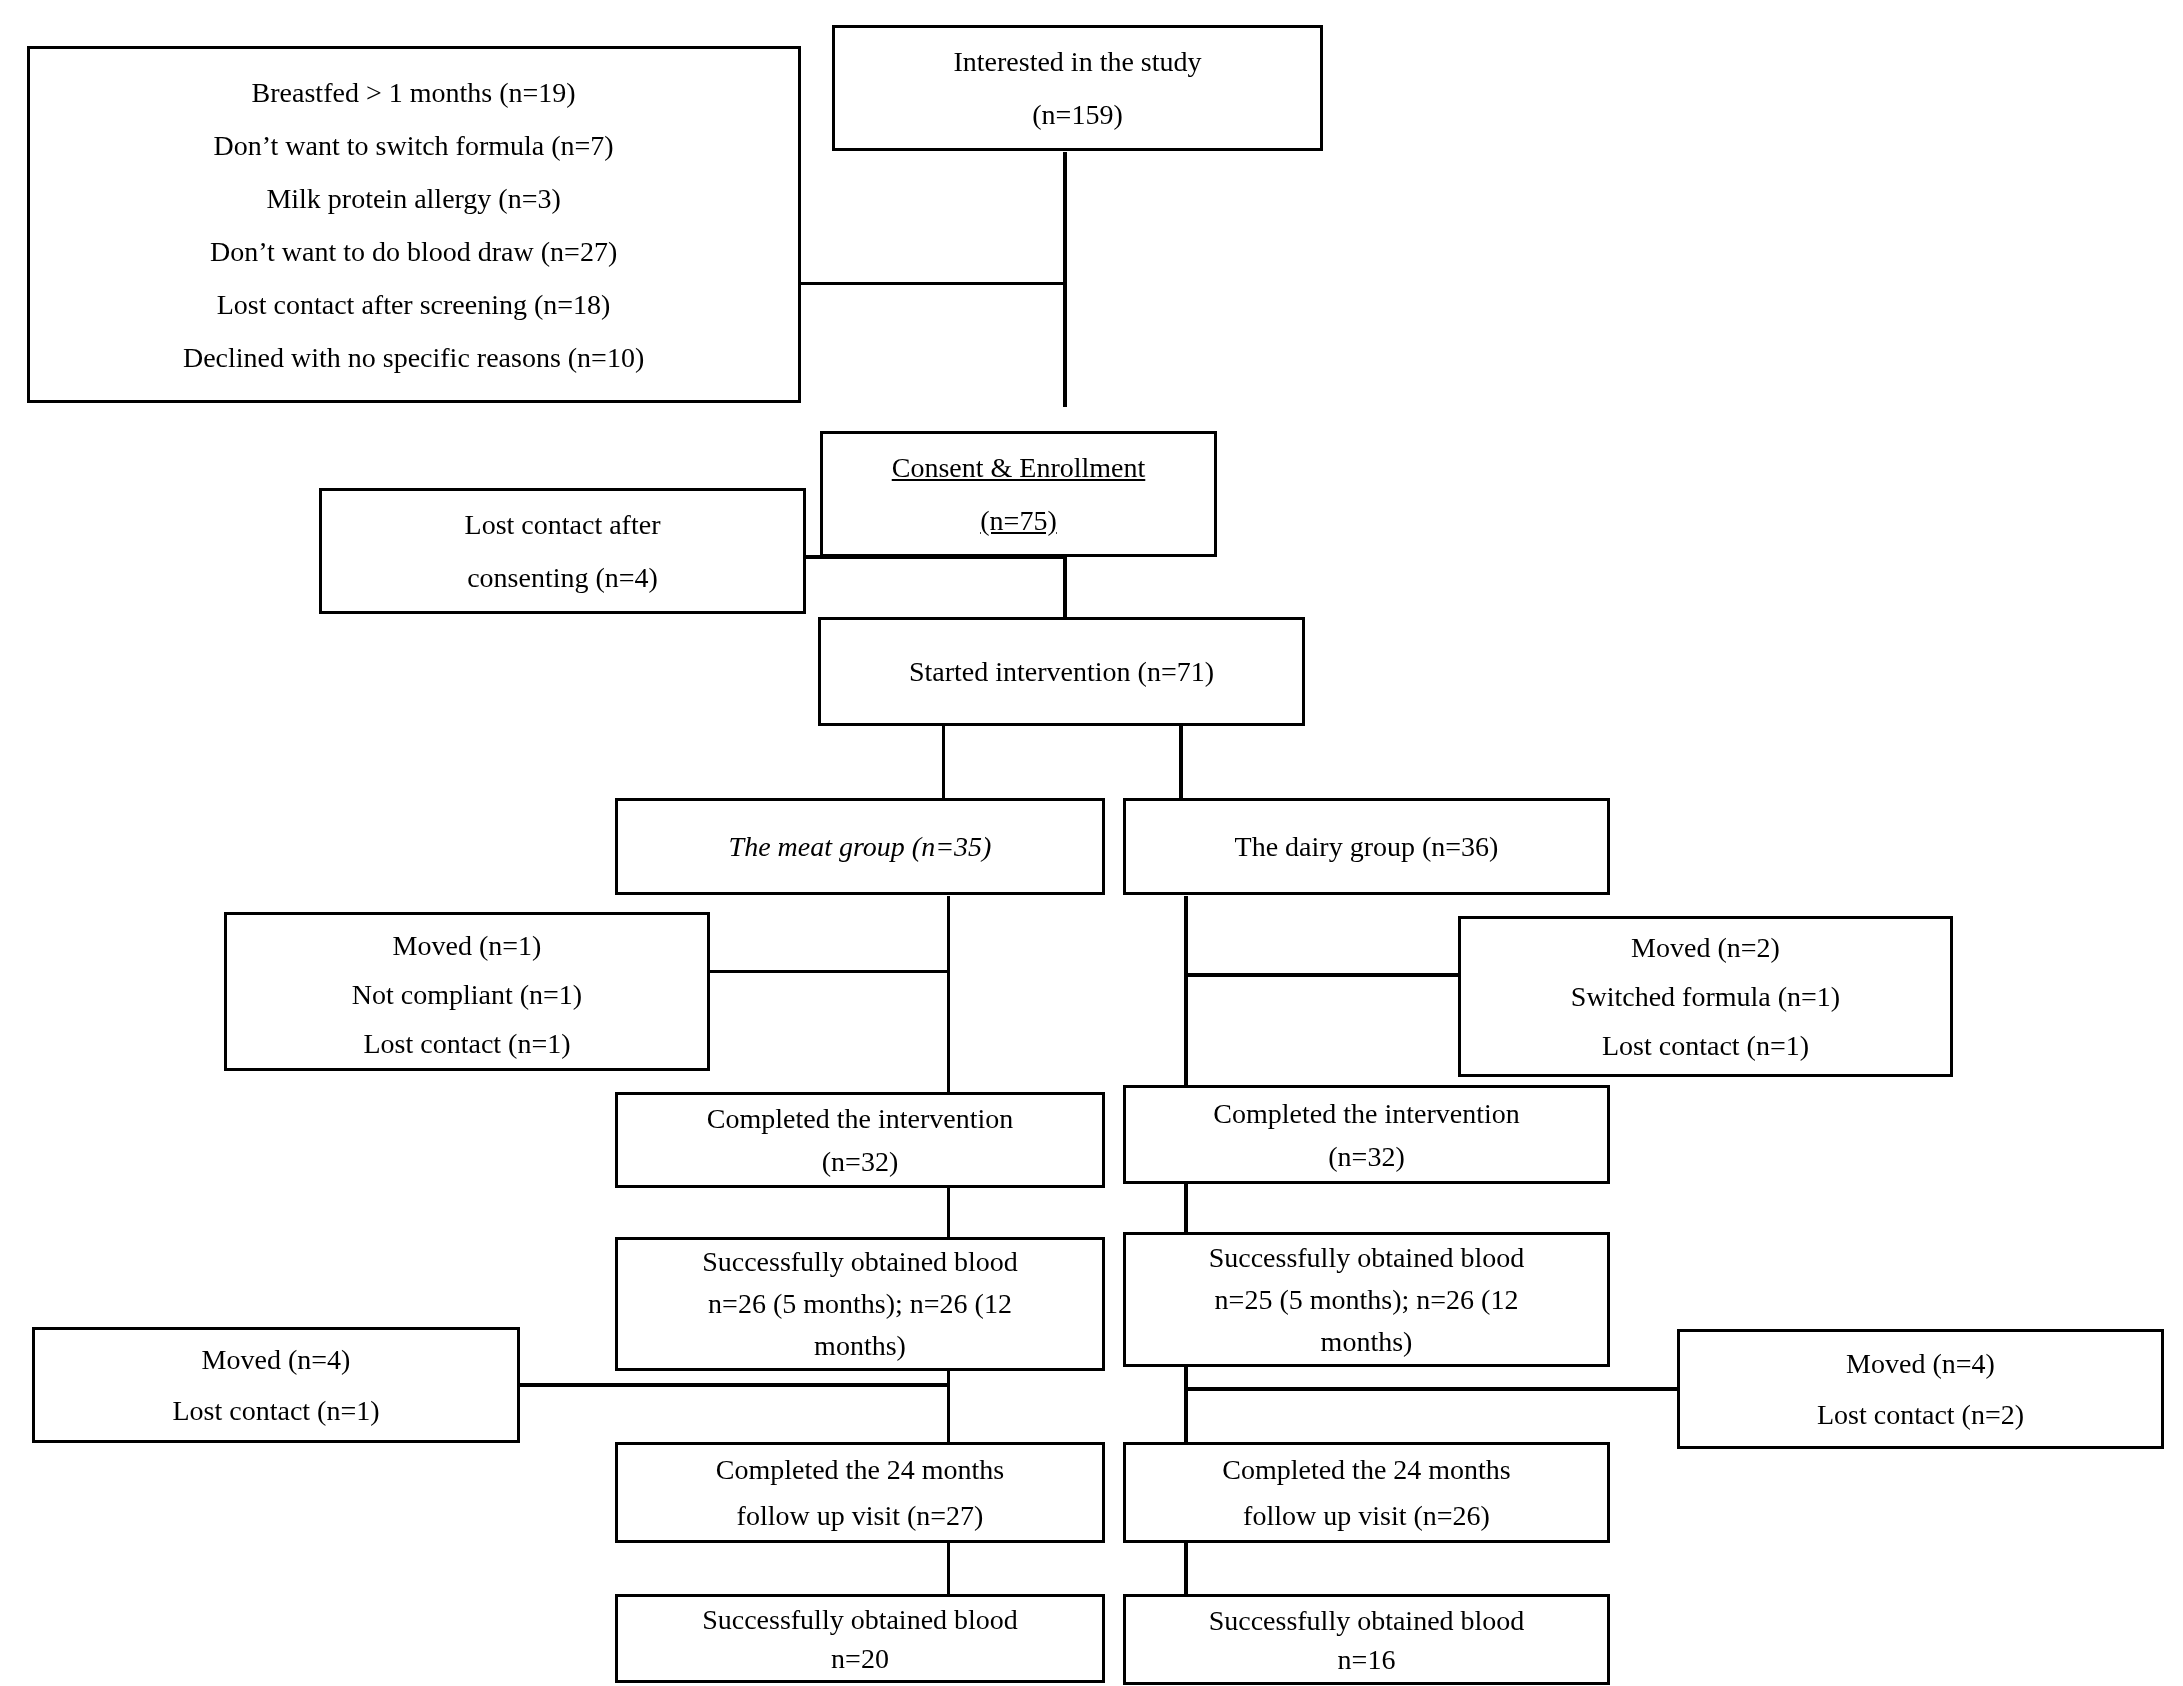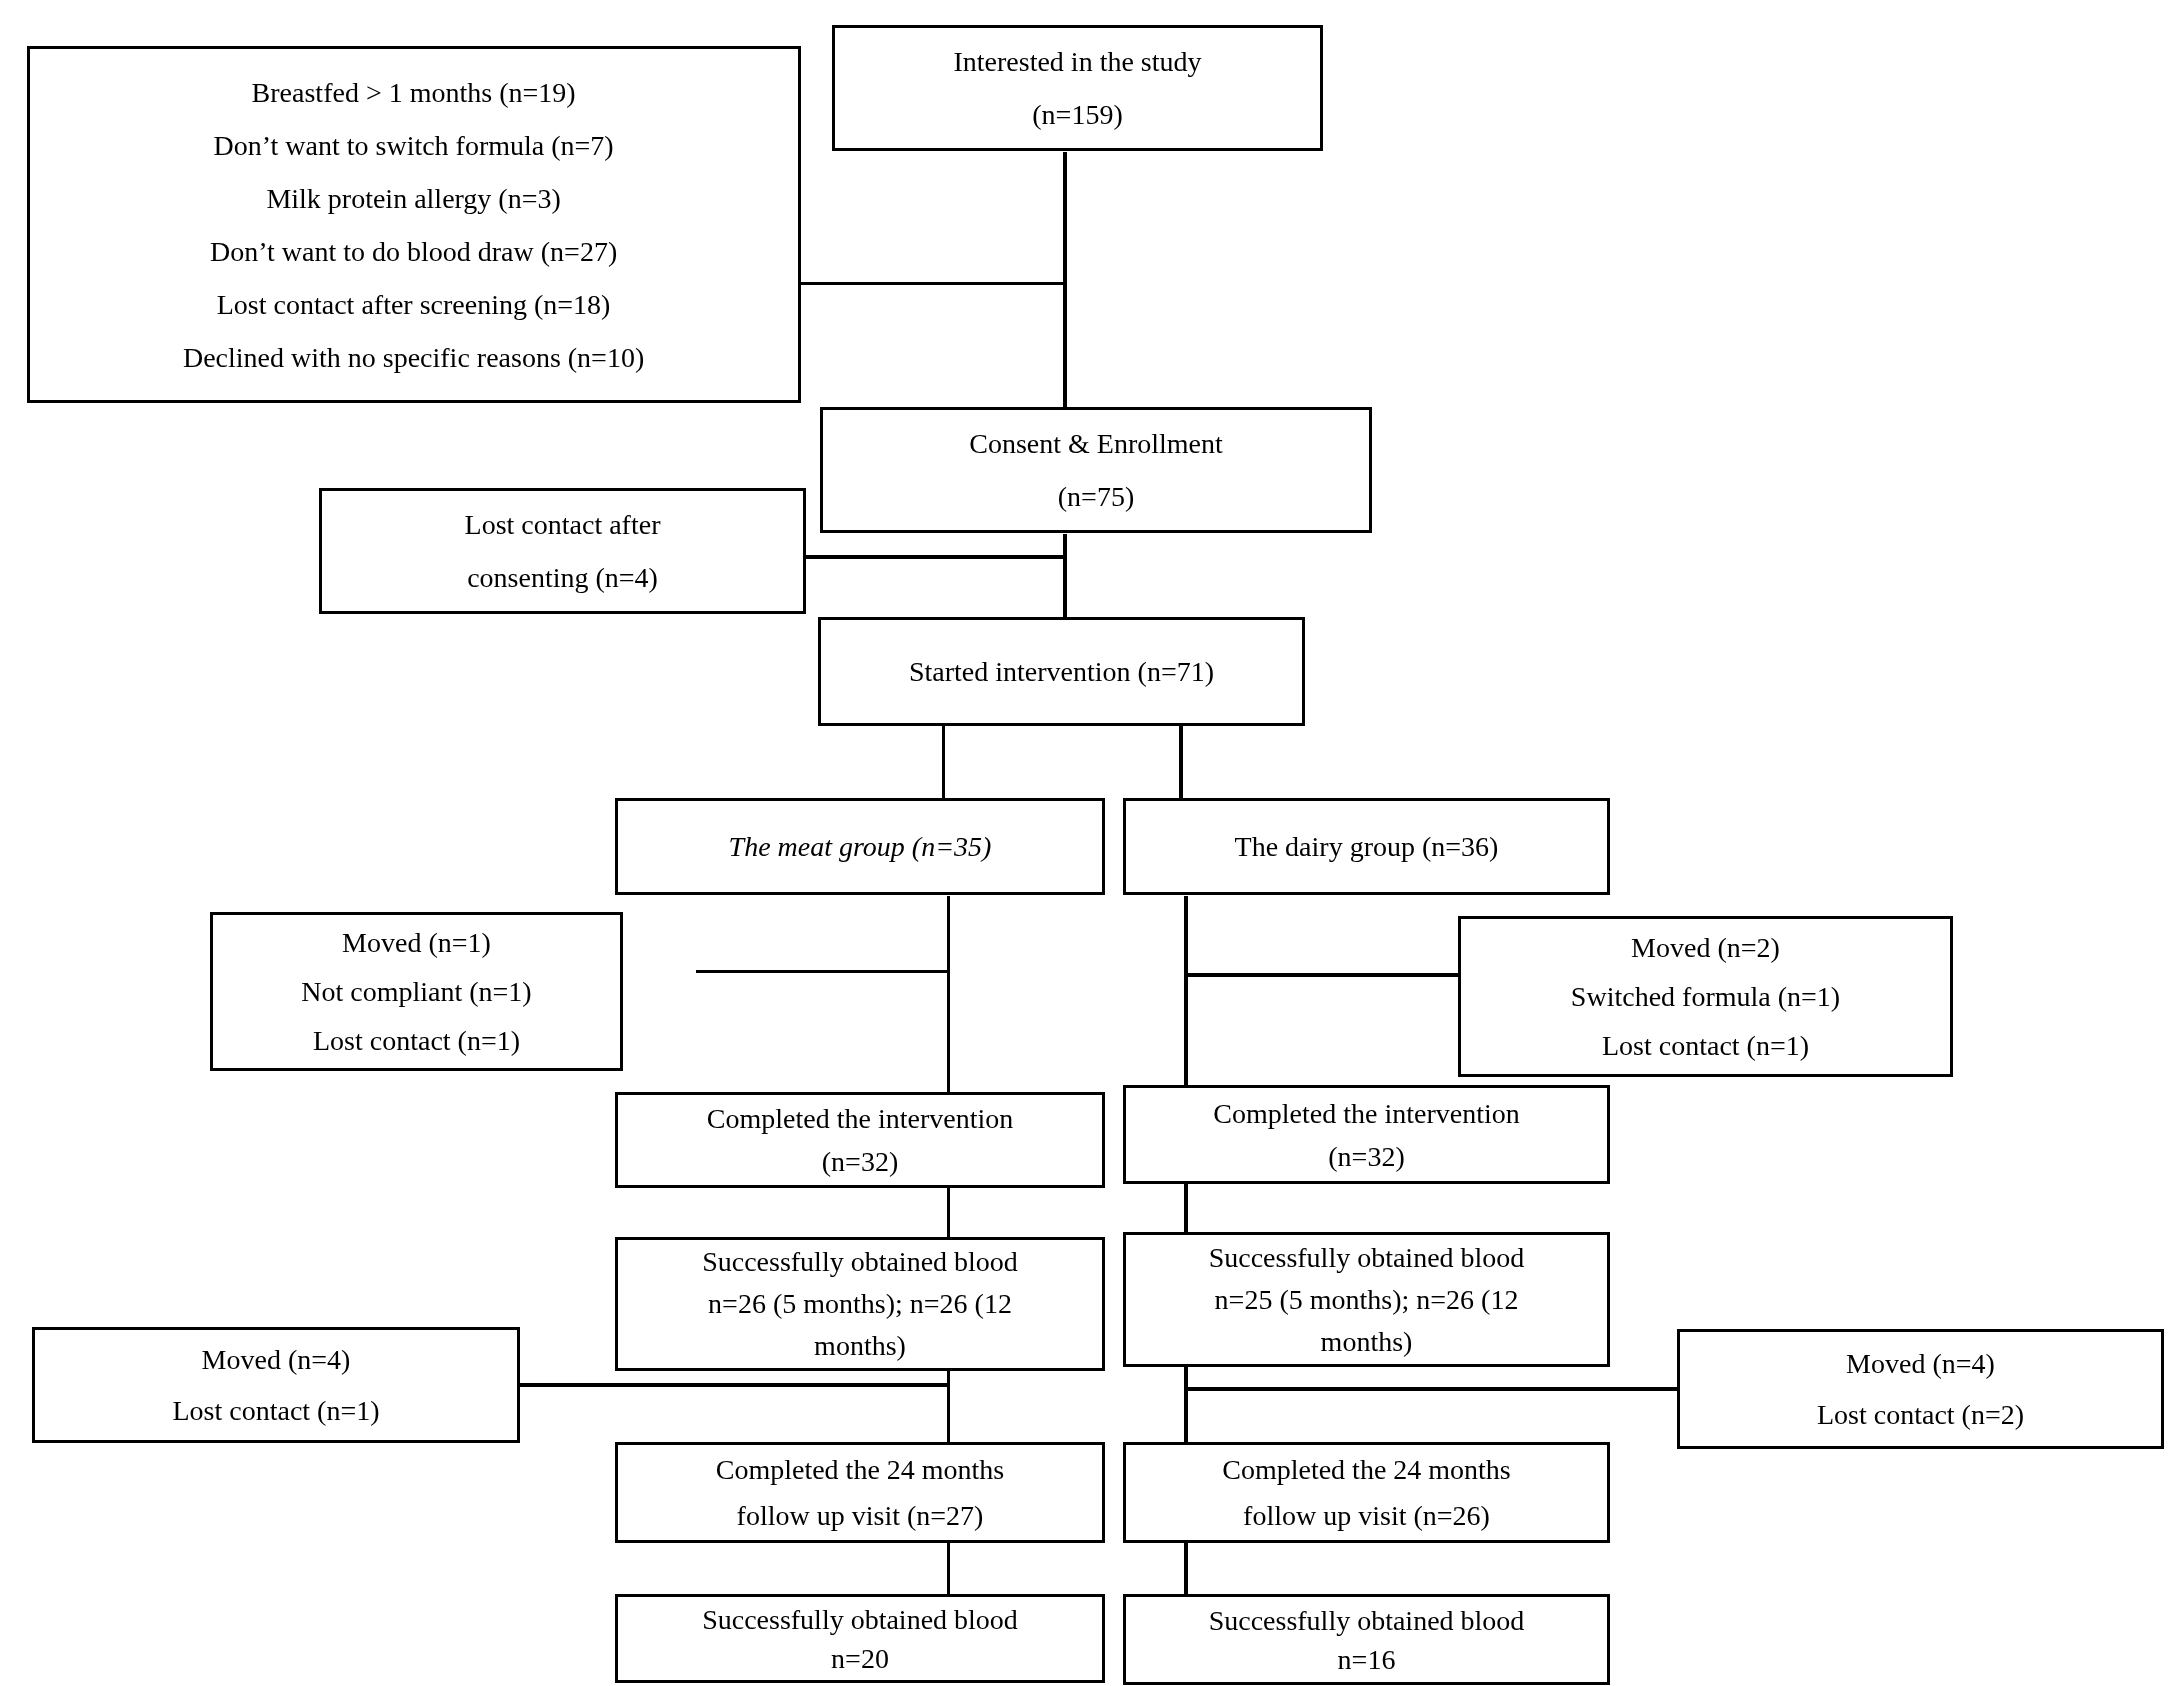--- a/index.html
+++ b/index.html
@@ -76,21 +76,21 @@
       <span class="box-line">Don’t want to do blood draw (n=27)</span>
       <span class="box-line">Lost contact after screening (n=18)</span>
       <span class="box-line">Declined with no specific reasons (n=10)</span>
     </div>
 
   <div class="box" style="left:820px; top:25px; width:491px; height:126px;margin-left:12px; --lh:53px;">
       <span class="box-line">Interested in the study</span>
       <span class="box-line">(n=159)</span>
     </div>
 
-  <div class="box" style="left:820px; top:407px; width:552px; height:126px; --lh:53px;">
+  <div class="box" style="left:820px; top:431px; width:397px; height:126px;text-decoration:underline; --lh:53px;">
       <span class="box-line">Consent &amp; Enrollment</span>
       <span class="box-line">(n=75)</span>
     </div>
 
   <div class="box" style="left:319px; top:488px; width:487px; height:126px; --lh:53px;">
       <span class="box-line">Lost contact after</span>
       <span class="box-line">consenting (n=4)</span>
     </div>
 
   <div class="box" style="left:818px; top:617px; width:487px; height:109px; --lh:53px;">
@@ -98,21 +98,21 @@
     </div>
 
   <div class="box" style="left:615px; top:798px; width:490px; height:97px;font-style:italic; --lh:53px;">
       <span class="box-line">The meat group (n=35)</span>
     </div>
 
   <div class="box" style="left:1123px; top:798px; width:487px; height:97px; --lh:53px;">
       <span class="box-line">The dairy group (n=36)</span>
     </div>
 
-  <div class="box" style="left:210px; top:912px; width:413px; height:159px; --lh:49px;">
+  <div class="box" style="left:224px; top:912px; width:486px; height:159px;justify-content:flex-end; --lh:49px;">
       <span class="box-line">Moved (n=1)</span>
       <span class="box-line">Not compliant (n=1)</span>
       <span class="box-line">Lost contact (n=1)</span>
     </div>
 
   <div class="box" style="left:1458px; top:916px; width:495px; height:161px; --lh:49px;">
       <span class="box-line">Moved (n=2)</span>
       <span class="box-line">Switched formula (n=1)</span>
       <span class="box-line">Lost contact (n=1)</span>
     </div>

